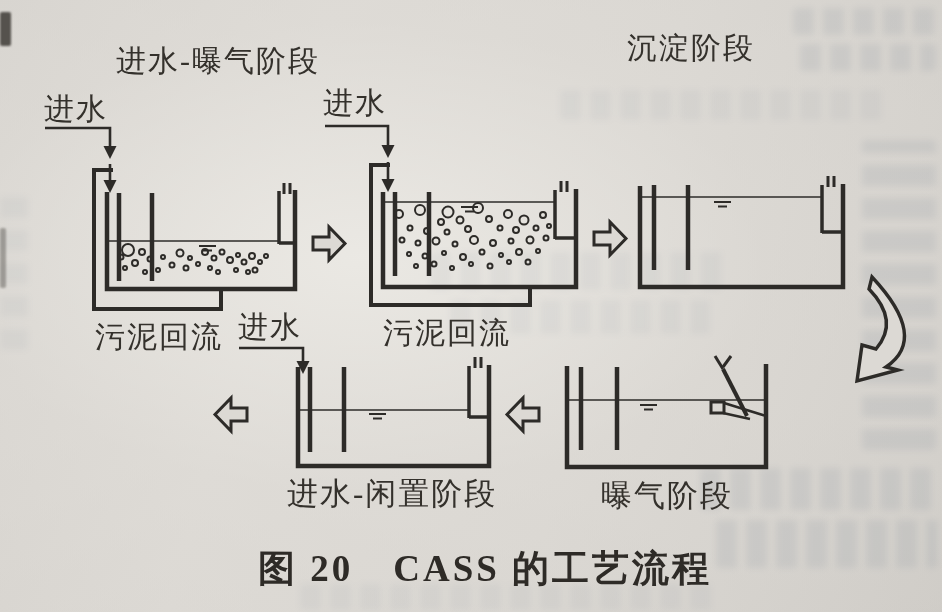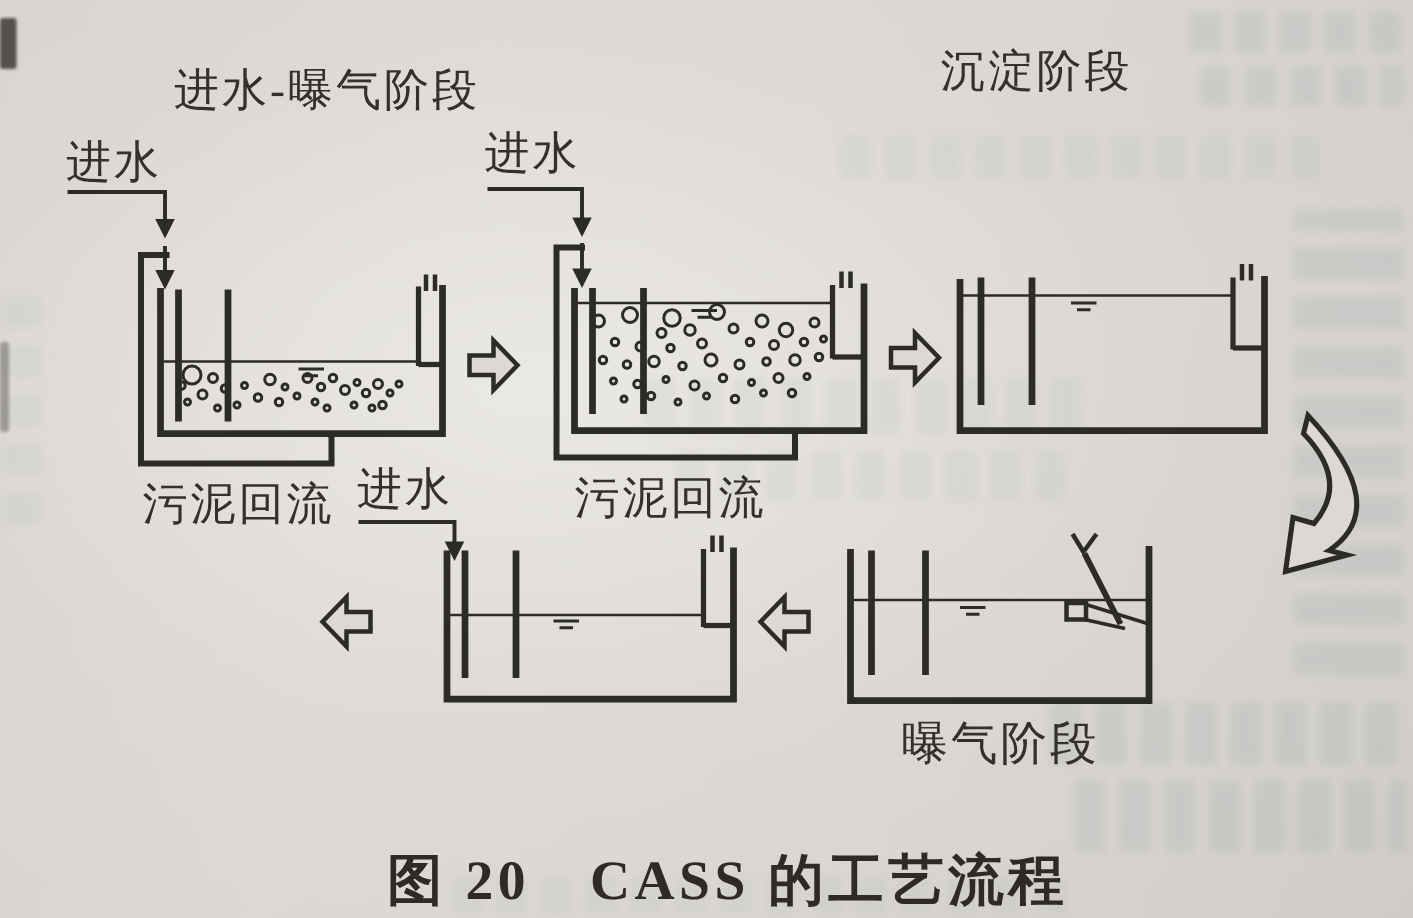--- a/index.html
+++ b/index.html
@@ -21,21 +21,21 @@
   .ghost.soft{opacity:.25;}
   .edge-mark{position:absolute;background:#55524d;filter:blur(1px);border-radius:2px;}
   .lbl{
     position:absolute;color:#34312c;white-space:nowrap;
     font-family:"Liberation Serif","DejaVu Serif",serif;
     letter-spacing:2px;line-height:1;
   }
   .t30{font-size:30px;}
   .t31{font-size:31px;}
   .caption{
-    font-size:37px;font-weight:600;letter-spacing:3px;color:#2e2b27;margin-top:19px;
+    font-size:37px;font-weight:600;letter-spacing:3px;color:#2e2b27;
   }
   svg{position:absolute;left:0;top:0;}
   .ink{stroke:#2d2b28;fill:none;}
   .inkfill{fill:#2d2b28;stroke:none;}
   .hollow{fill:#dcd9d4;stroke:#2d2b28;}
   .bub{fill:none;stroke:#2d2b28;stroke-width:2;}
 </style>
 </head>
 <body>
 
@@ -247,15 +247,16 @@
   <div class="lbl t30" style="left:627px;top:33px;">沉淀阶段</div>
 
   <div class="lbl t30" style="left:44px;top:94px;">进水</div>
   <div class="lbl t30" style="left:323px;top:88px;">进水</div>
   <div class="lbl t30" style="left:238px;top:312px;">进水</div>
 
   <div class="lbl t30" style="left:95px;top:322px;">污泥回流</div>
   <div class="lbl t30" style="left:383px;top:318px;">污泥回流</div>
 
   <div class="lbl t31" style="left:601px;top:480px;">曝气阶段</div>
+  <div class="lbl t31" style="left:287px;top:478px;">进水-闲置阶段</div>
 
   <div class="lbl caption" style="left:258px;top:550px;">图 20　CASS 的工艺流程</div>
 </div>
 
 </body></html>

